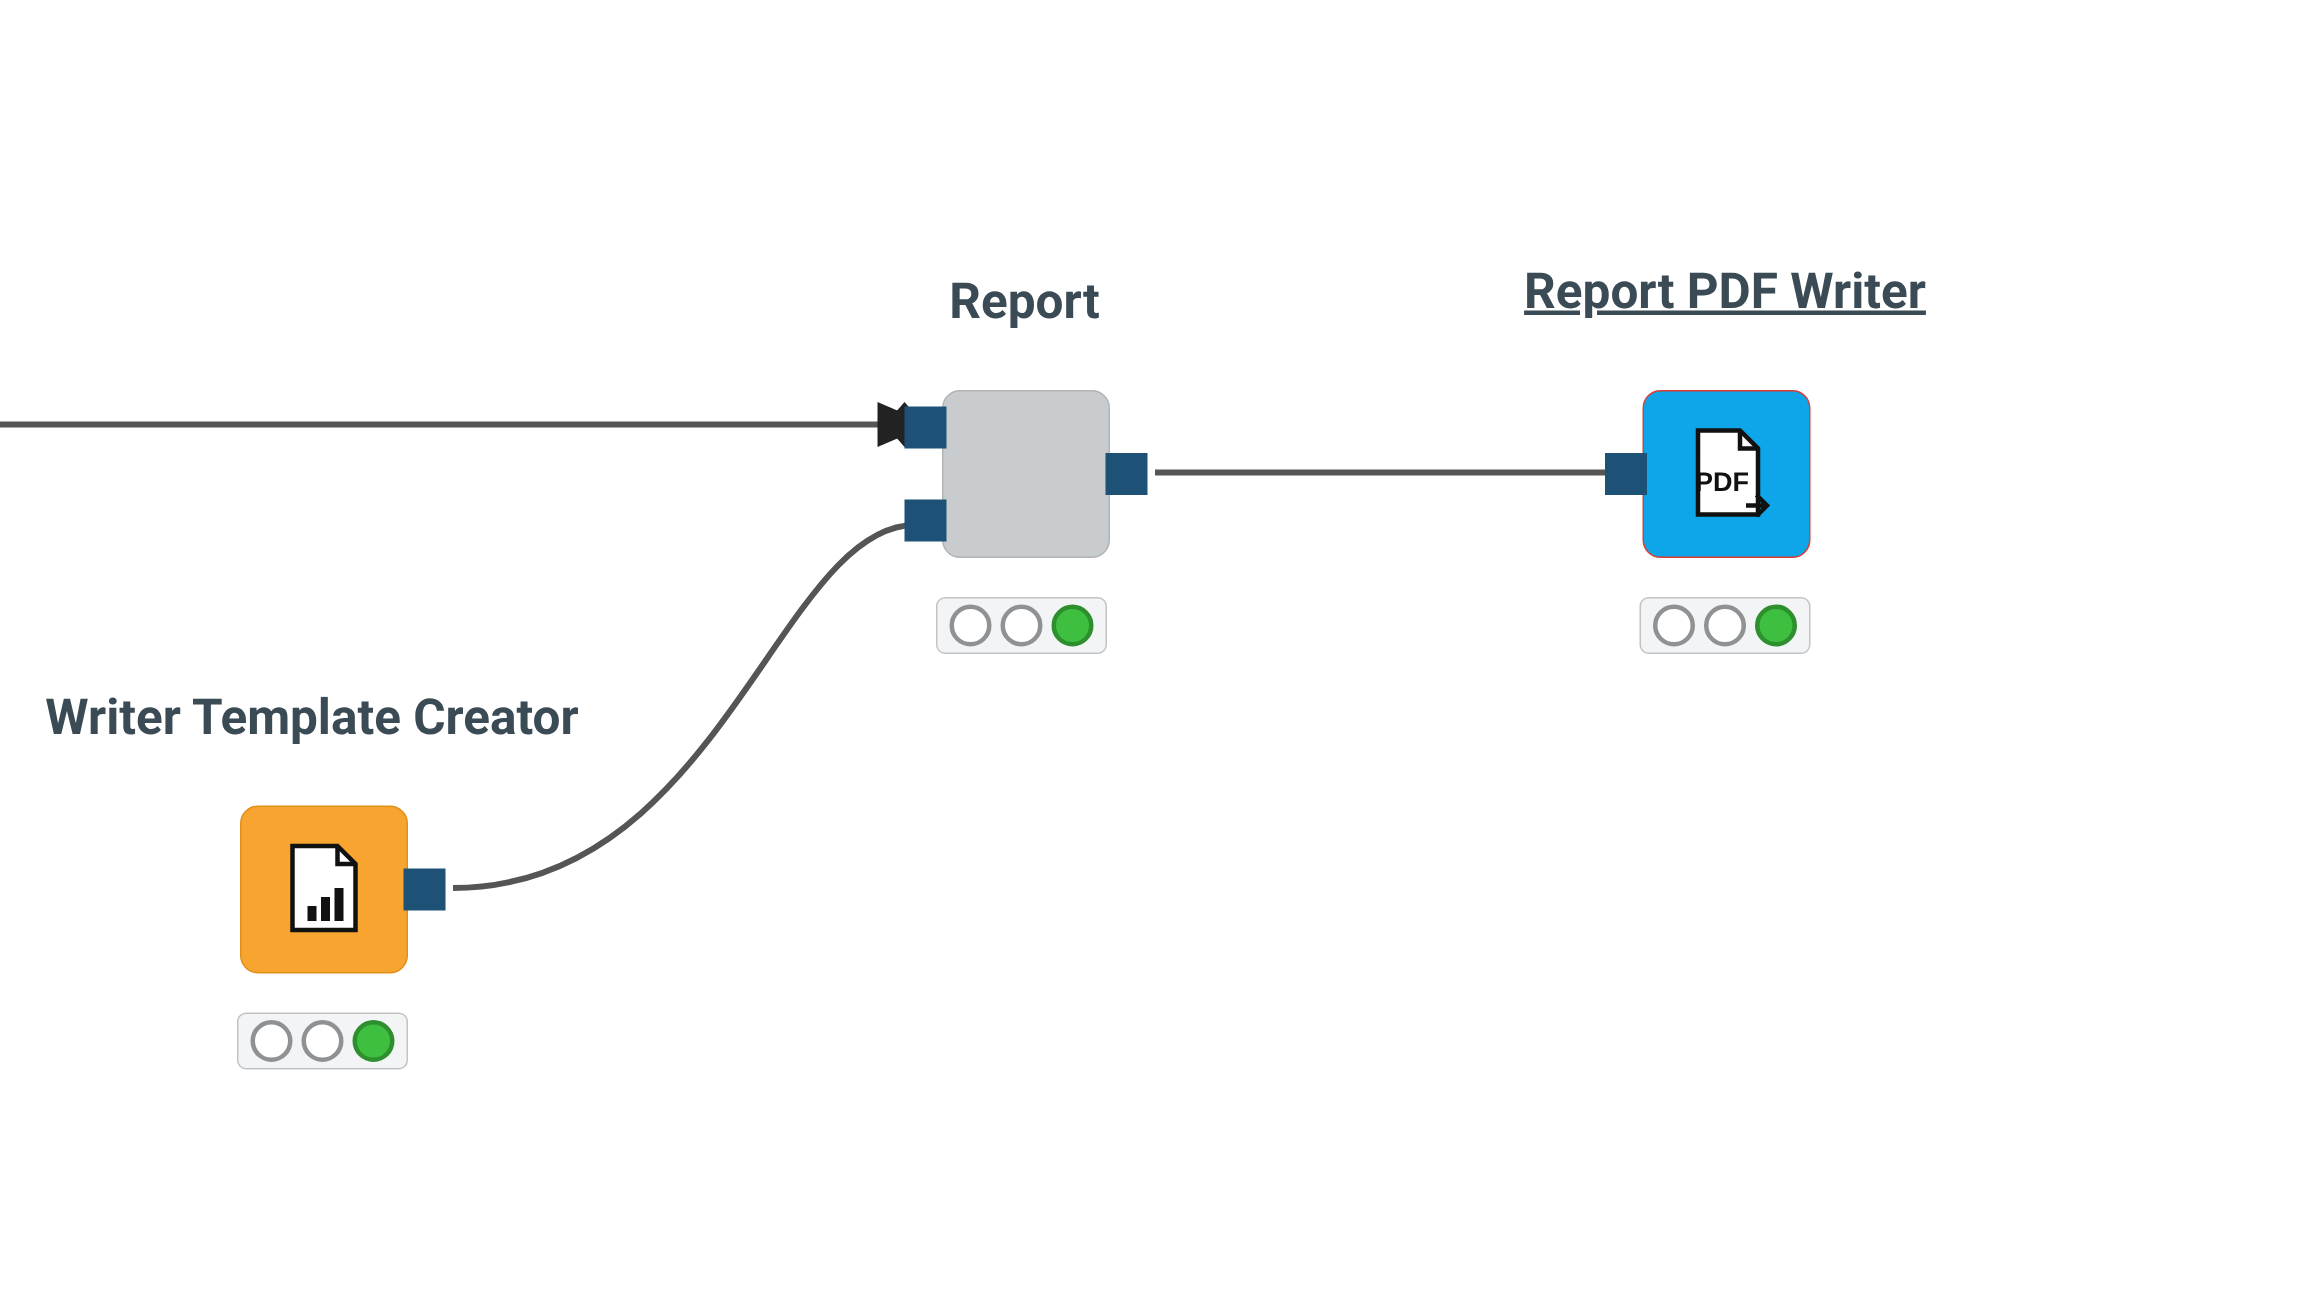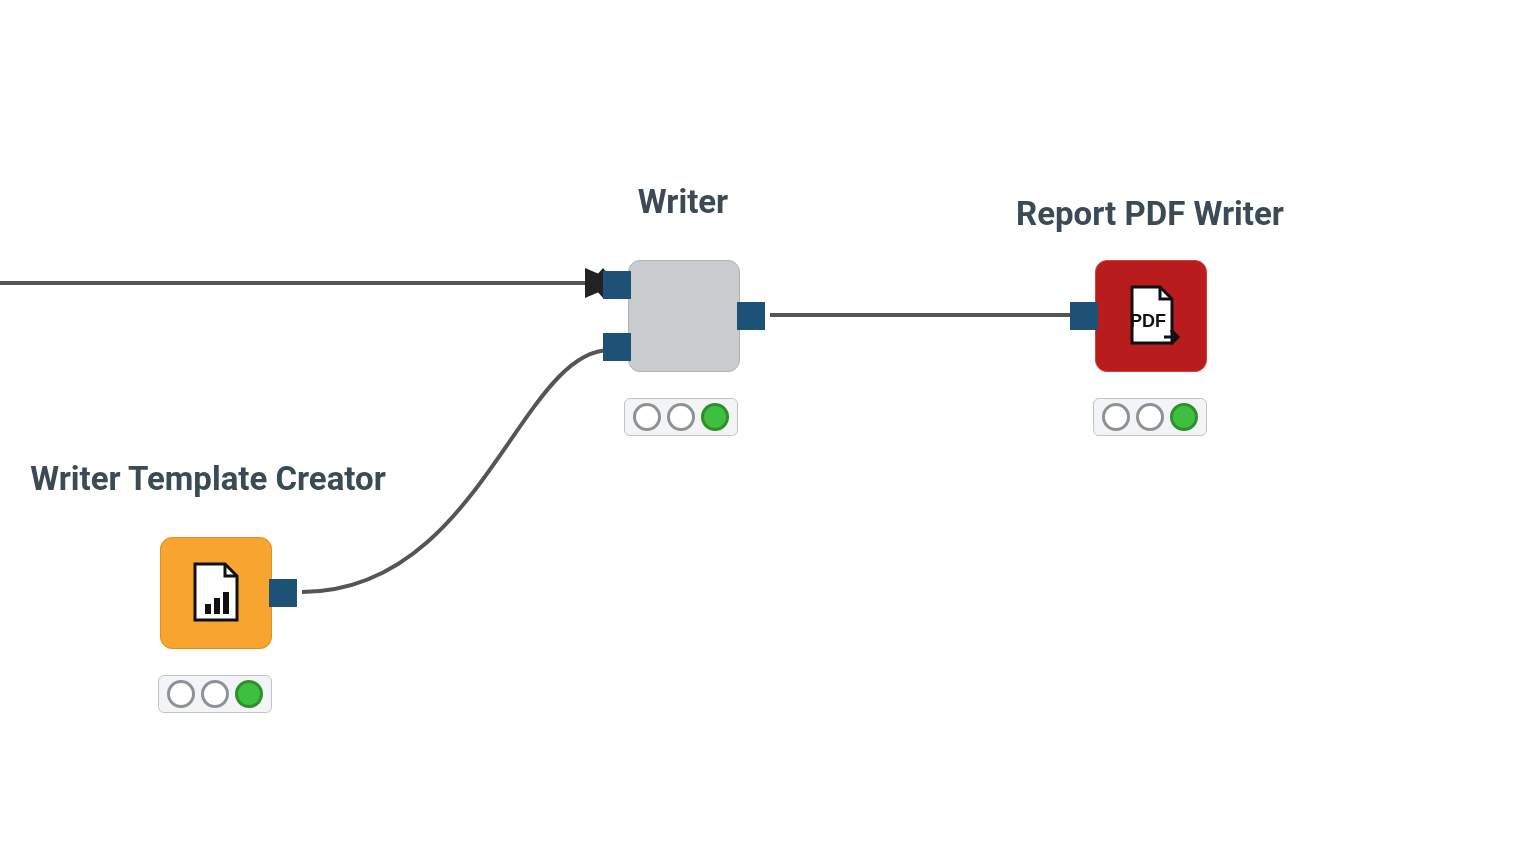--- a/index.html
+++ b/index.html
@@ -36,21 +36,21 @@
   }
   .node-gray {
     background: #c8ccce;
     border: 1px solid #b0b4b6;
   }
   .node-orange {
     background: #f7a430;
     border: 1px solid #e08f1a;
   }
   .node-red {
-    background: #b91c1c;
+    background: #0ea5e9;
     border: 1px solid #da3e34;
   }
   .port {
     position: absolute;
     width: 28px;
     height: 28px;
     background: #1d5276;
   }
   .traffic {
     position: absolute;
@@ -95,38 +95,38 @@
     <line x1="0" y1="283" x2="590" y2="283" stroke="#555555" stroke-width="4"></line>
 
     <polygon points="590,283 616,283 603,268 590,283 616,283 603,298" fill="#222222"></polygon>
     <polygon points="585,268 620,283 585,298" fill="#222222"></polygon>
 
     <path d="M 302 592 C 480 592, 520 350, 610 350" stroke="#555555" stroke-width="4" fill="none"></path>
 
     <line x1="770" y1="315" x2="1075" y2="315" stroke="#555555" stroke-width="4"></line>
   </svg>
 
-  <div class="node-label" style="left:683px; top:182px;">Writer</div>
+  <div class="node-label" style="left:683px; top:182px;">Report</div>
 
   <div class="node-box node-gray" style="left:628px; top:260px;">
 
     <div class="port" style="left:-26px; top:10px;"></div>
 
     <div class="port" style="left:-26px; top:72px;"></div>
 
     <div class="port" style="left:108px; top:41px;"></div>
   </div>
 
   <div class="traffic" style="left:624px; top:398px;">
     <div class="light light-off"></div>
     <div class="light light-off"></div>
     <div class="light light-green"></div>
   </div>
 
-  <div class="node-label" style="left:1150px; top:194px;">Report PDF Writer</div>
+  <div class="node-label" style="left:1150px; top:175px;text-decoration:underline;">Report PDF Writer</div>
 
   <div class="node-box node-red" style="left:1095px; top:260px;">
 
     <div class="port" style="left:-26px; top:41px;"></div>
 
     <svg width="62" height="66" viewBox="0 0 62 66">
       <path d="M12 4 H40 L52 16 V60 H12 Z" fill="#ffffff" stroke="#111111" stroke-width="3"></path>
       <path d="M40 4 V16 H52" fill="none" stroke="#111111" stroke-width="3"></path>
       <text x="10" y="44" font-size="18" font-weight="700" fill="#111111" font-family="Arial">PDF</text>
       <path d="M44 54 L58 54 M51 47 L58 54 L51 61" fill="none" stroke="#111111" stroke-width="3"></path>

